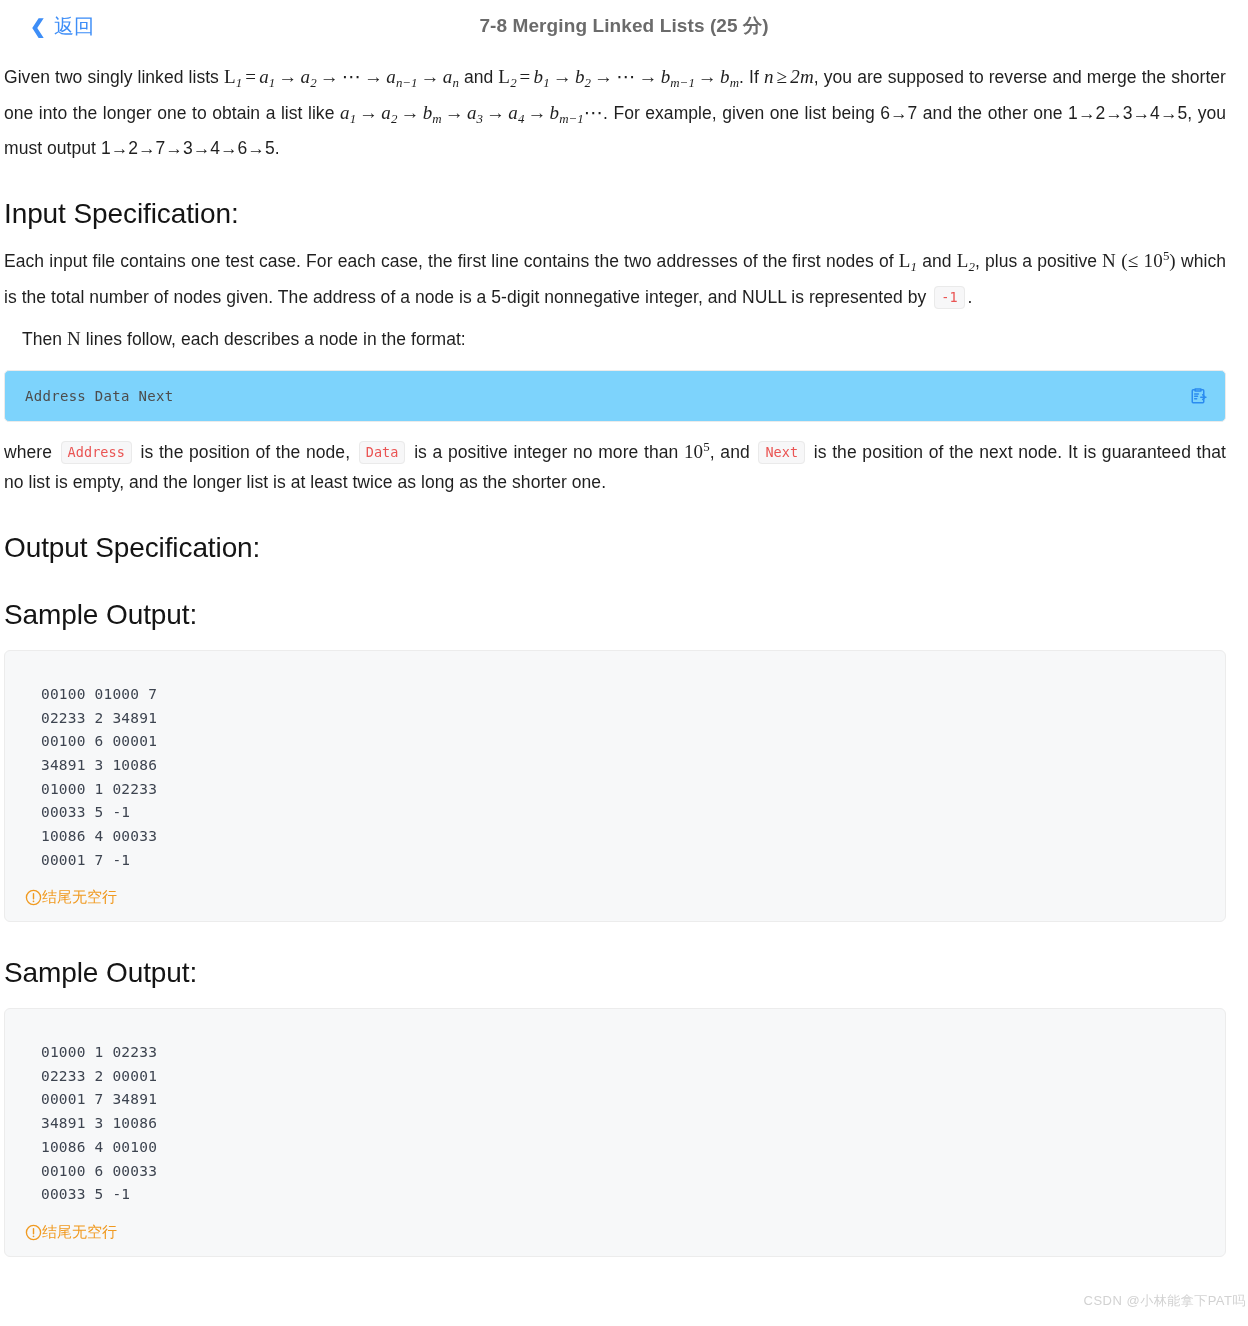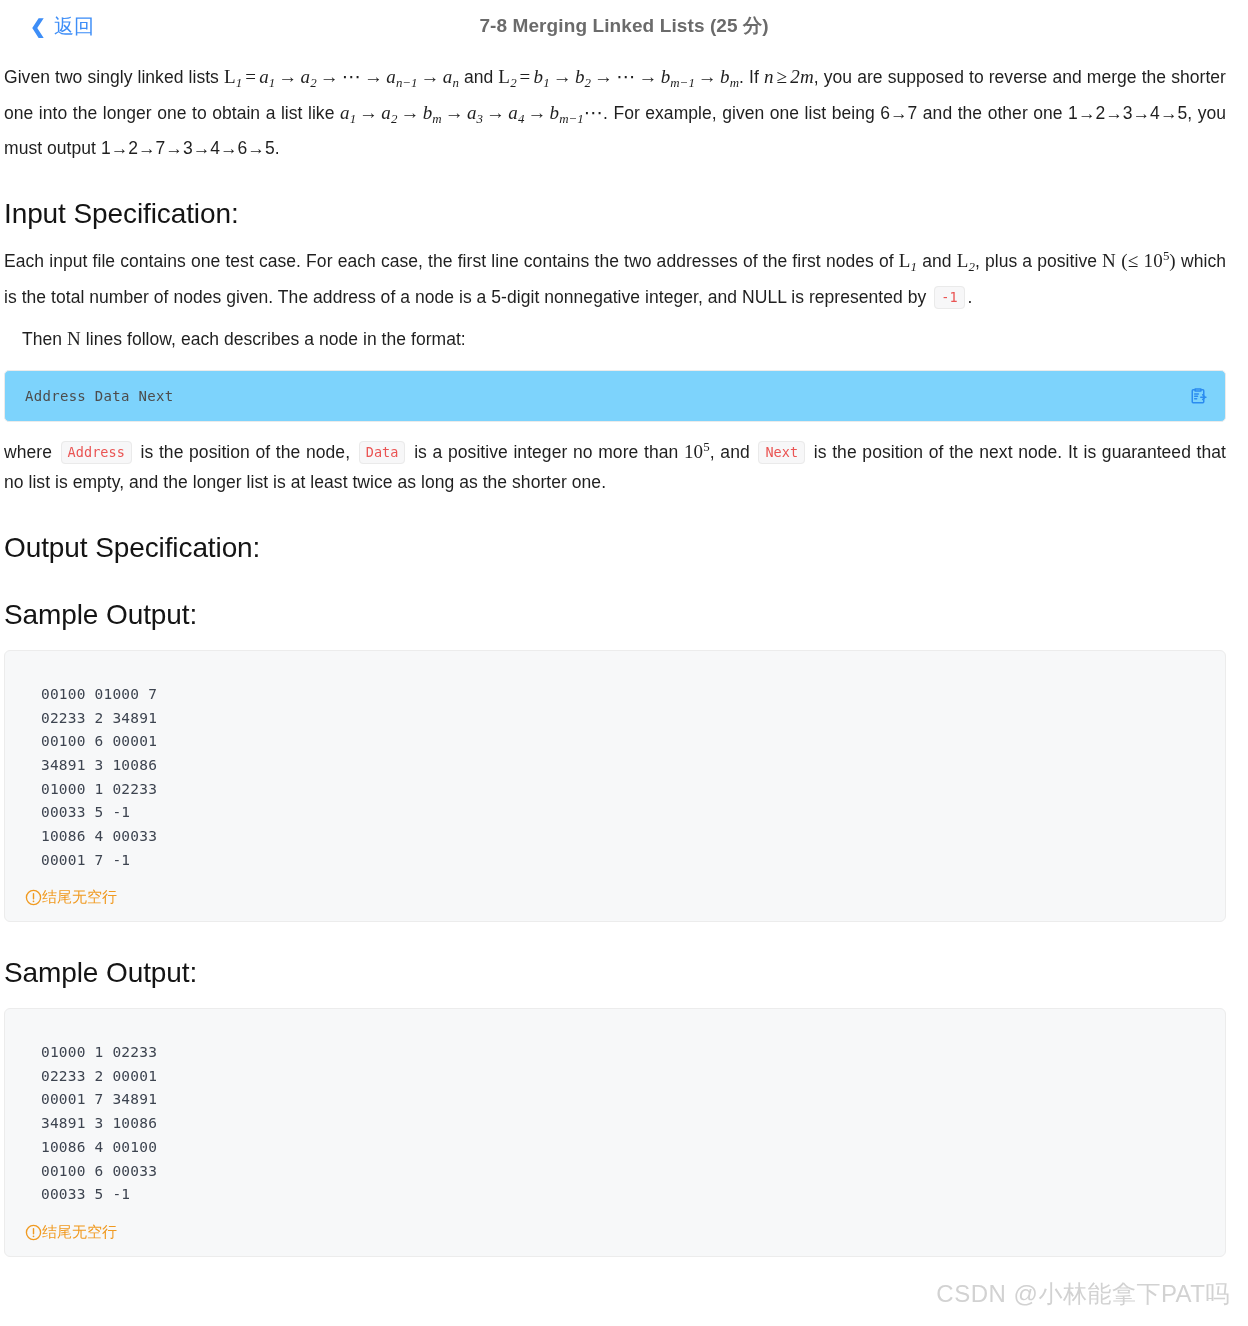--- a/index.html
+++ b/index.html
@@ -175,24 +175,24 @@
   .note-icon {
     width: 17px;
     height: 17px;
     flex: 0 0 17px;
     display: block;
   }
 
   
   .watermark {
     position: absolute;
-    right: 18px;
+    right: 2px;
     bottom: 16px;
     color: #d2d2d2;
-    font-size: 24px;
+    font-size: 13px;
     letter-spacing: .5px;
     user-select: none;
   }
 </style>
 </head>
 <body>
 
 <div class="header">
   <a class="back-link">
     <span class="back-chevron">❮</span>

